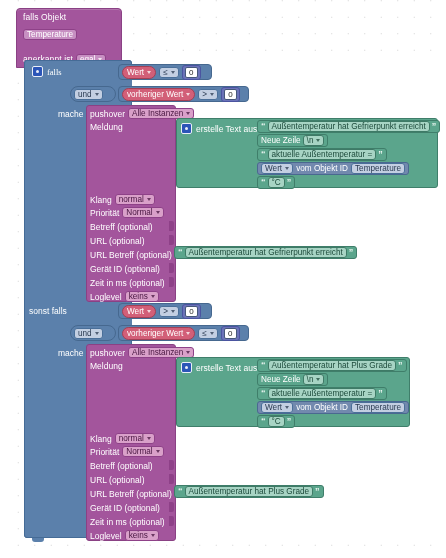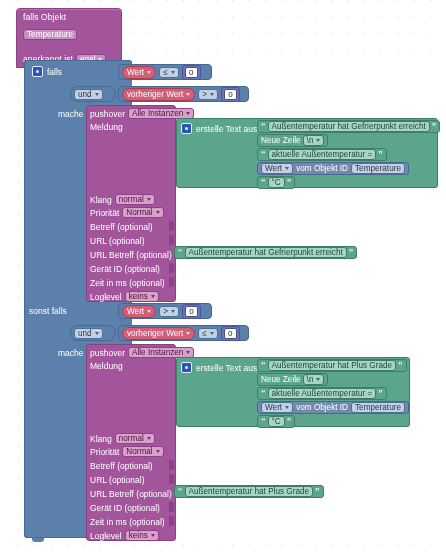--- a/index.html
+++ b/index.html
@@ -140,21 +140,21 @@
   <div class="innerbg" style="left:56px;top:74px;width:372px;height:24px;"></div>
   <div class="innerbg" style="left:128px;top:60px;width:318px;height:14px;"></div>
   <div class="innerbg" style="left:128px;top:98px;width:318px;height:202px;"></div>
   <div class="innerbg" style="left:128px;top:300px;width:318px;height:240px;"></div>
   <div class="innerbg" style="left:56px;top:312px;width:372px;height:24px;"></div>
 
   <div class="blk" style="left:20px;top:60px;width:108px;height:478px;background:#5b80ab;border:1px solid #456b96;border-radius:3px;"></div>
   <div class="blk" style="left:56px;top:74px;width:72px;height:24px;background:#5b80ab;"></div>
   <div class="blk" style="left:56px;top:312px;width:72px;height:24px;background:#5b80ab;"></div>
 
-  <div class="ifhdr" style="left:28px;top:66px;display:flex;align-items:center;gap:4px;">
+  <div class="ifhdr" style="left:28px;top:66px;display:flex;align-items:center;gap:4px;font-family:Liberation Serif, serif;">
     <span class="gearicon"></span>
     <span>falls</span>
   </div>
 
   <div class="ifhdr" style="left:54px;top:109px;">mache</div>
 
   <div class="ifhdr" style="left:25px;top:306px;">sonst falls</div>
 
   <div class="ifhdr" style="left:54px;top:348px;">mache</div>
 

